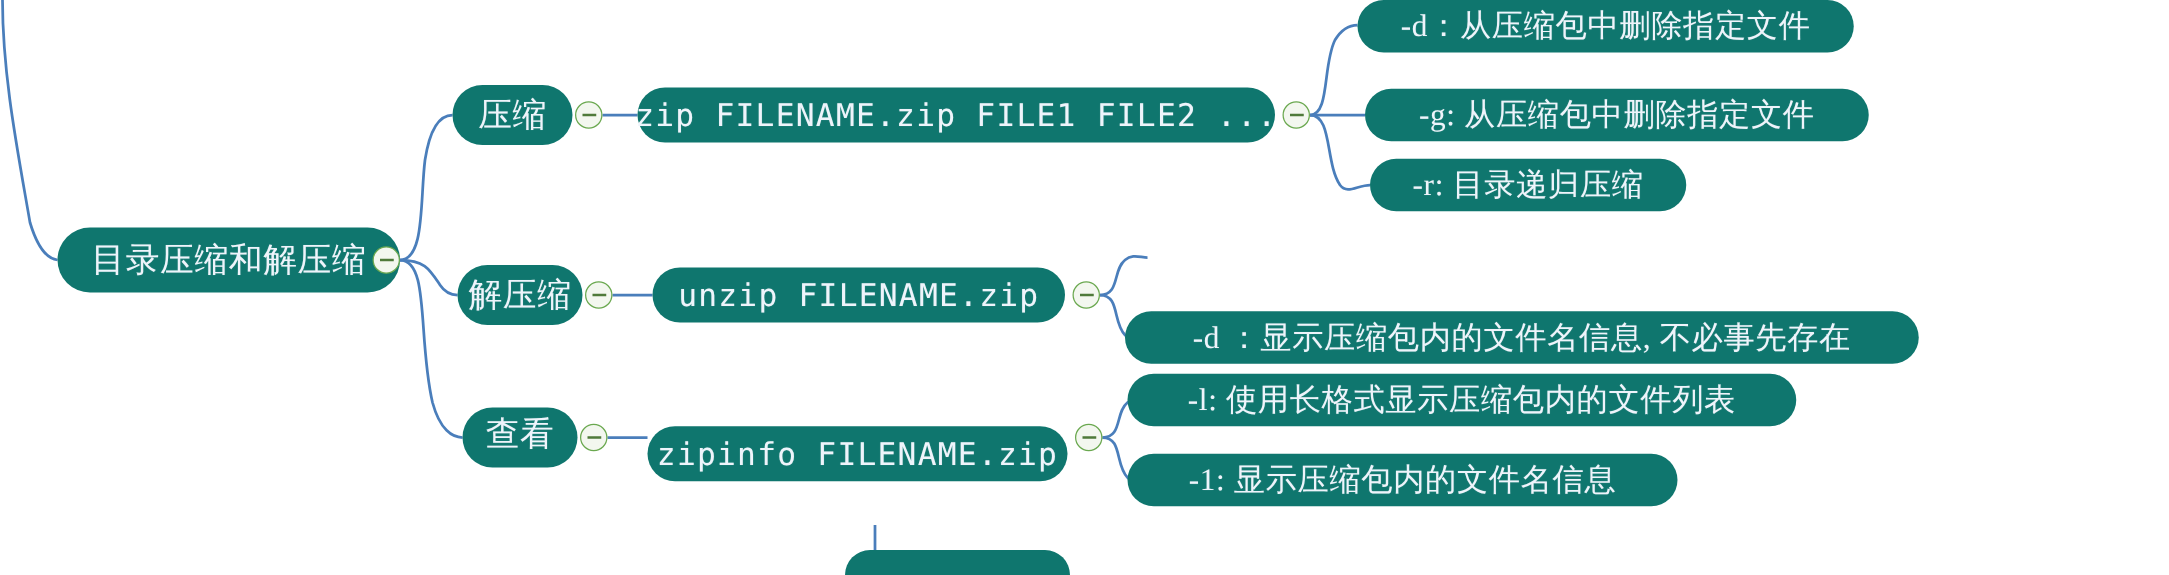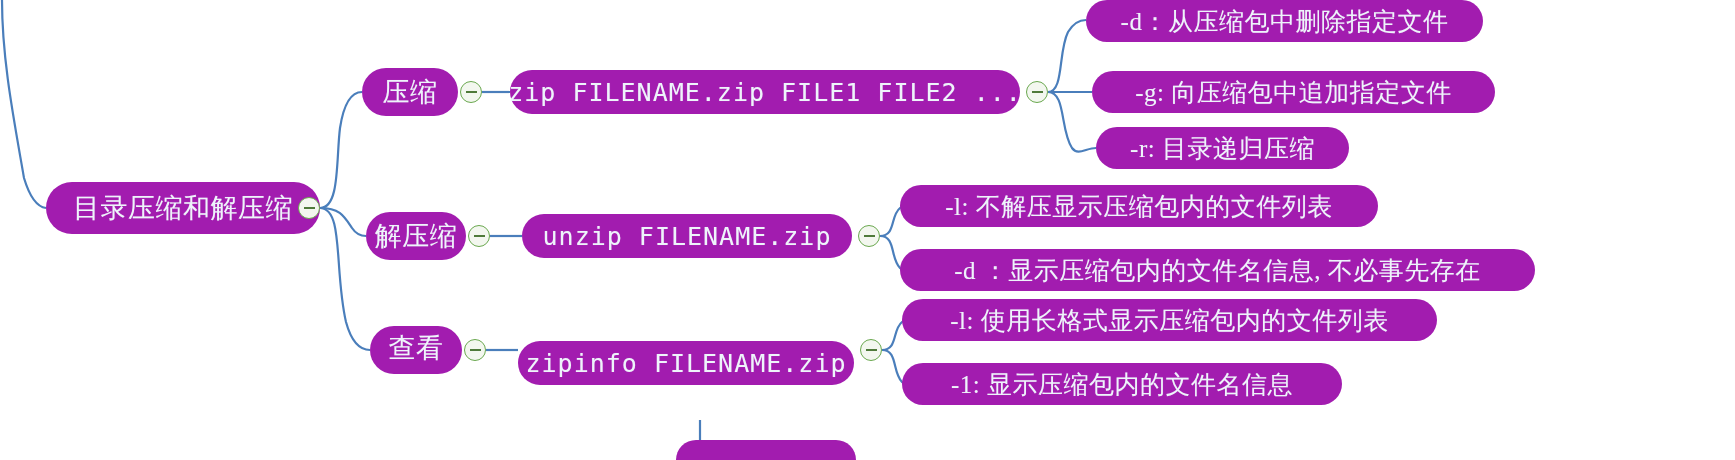--- a/index.html
+++ b/index.html
@@ -22,21 +22,21 @@
     width: 1735px;
     height: 460px;
     pointer-events: none;
   }
   .node {
     position: absolute;
     display: flex;
     align-items: center;
     justify-content: center;
     box-sizing: border-box;
-    background: #a21caf;
+    background: #0f766e;
     color: #eef4fb;
     border-radius: 22px;
     white-space: nowrap;
     line-height: 1;
     letter-spacing: 0.5px;
     text-shadow: 0 0 1px rgba(255,255,255,0.25);
   }
   .node.cjk {
     font-family: "Liberation Serif", "DejaVu Serif", serif;
   }
@@ -126,39 +126,36 @@
 
   <div class="node node-cmd mono" style="left:510px; top:70px; width:510px; height:44px;">
     <span>zip FILENAME.zip FILE1 FILE2 ...</span>
   </div>
   <div class="collapse" style="left:1026px; top:81px;"></div>
 
   <div class="node node-opt cjk" style="left:1086px; top:0px; width:397px; height:42px;">
     <span>-d：从压缩包中删除指定文件</span>
   </div>
   <div class="node node-opt cjk" style="left:1092px; top:71px; width:403px; height:42px;">
-    <span>-g: 向压缩包中追加指定文件</span>
+    <span>-g: 从压缩包中删除指定文件</span>
   </div>
   <div class="node node-l1 cjk" style="left:366px; top:212px; width:100px; height:48px;">
     <span>解压缩</span>
   </div>
 
   <div class="node node-opt cjk" style="left:1096px; top:127px; width:253px; height:42px;">
     <span>-r: 目录递归压缩</span>
   </div>
   <div class="collapse" style="left:468px; top:225px;"></div>
 
   <div class="node node-cmd mono" style="left:522px; top:214px; width:330px; height:44px;">
     <span>unzip FILENAME.zip</span>
   </div>
   <div class="collapse" style="left:858px; top:225px;"></div>
 
-  <div class="node node-opt cjk" style="left:900px; top:185px; width:478px; height:42px;">
-    <span>-l: 不解压显示压缩包内的文件列表</span>
-  </div>
   <div class="node node-opt cjk" style="left:900px; top:249px; width:635px; height:42px;">
     <span>-d ：显示压缩包内的文件名信息, 不必事先存在</span>
   </div>
 
   <div class="node node-l1 cjk" style="left:370px; top:326px; width:92px; height:48px;font-family:Liberation Mono, monospace;">
     <span>查看</span>
   </div>
   <div class="collapse" style="left:464px; top:339px;"></div>
 
   <div class="node node-cmd mono" style="left:518px; top:328px; width:336px; height:44px;margin-top:13px;">

